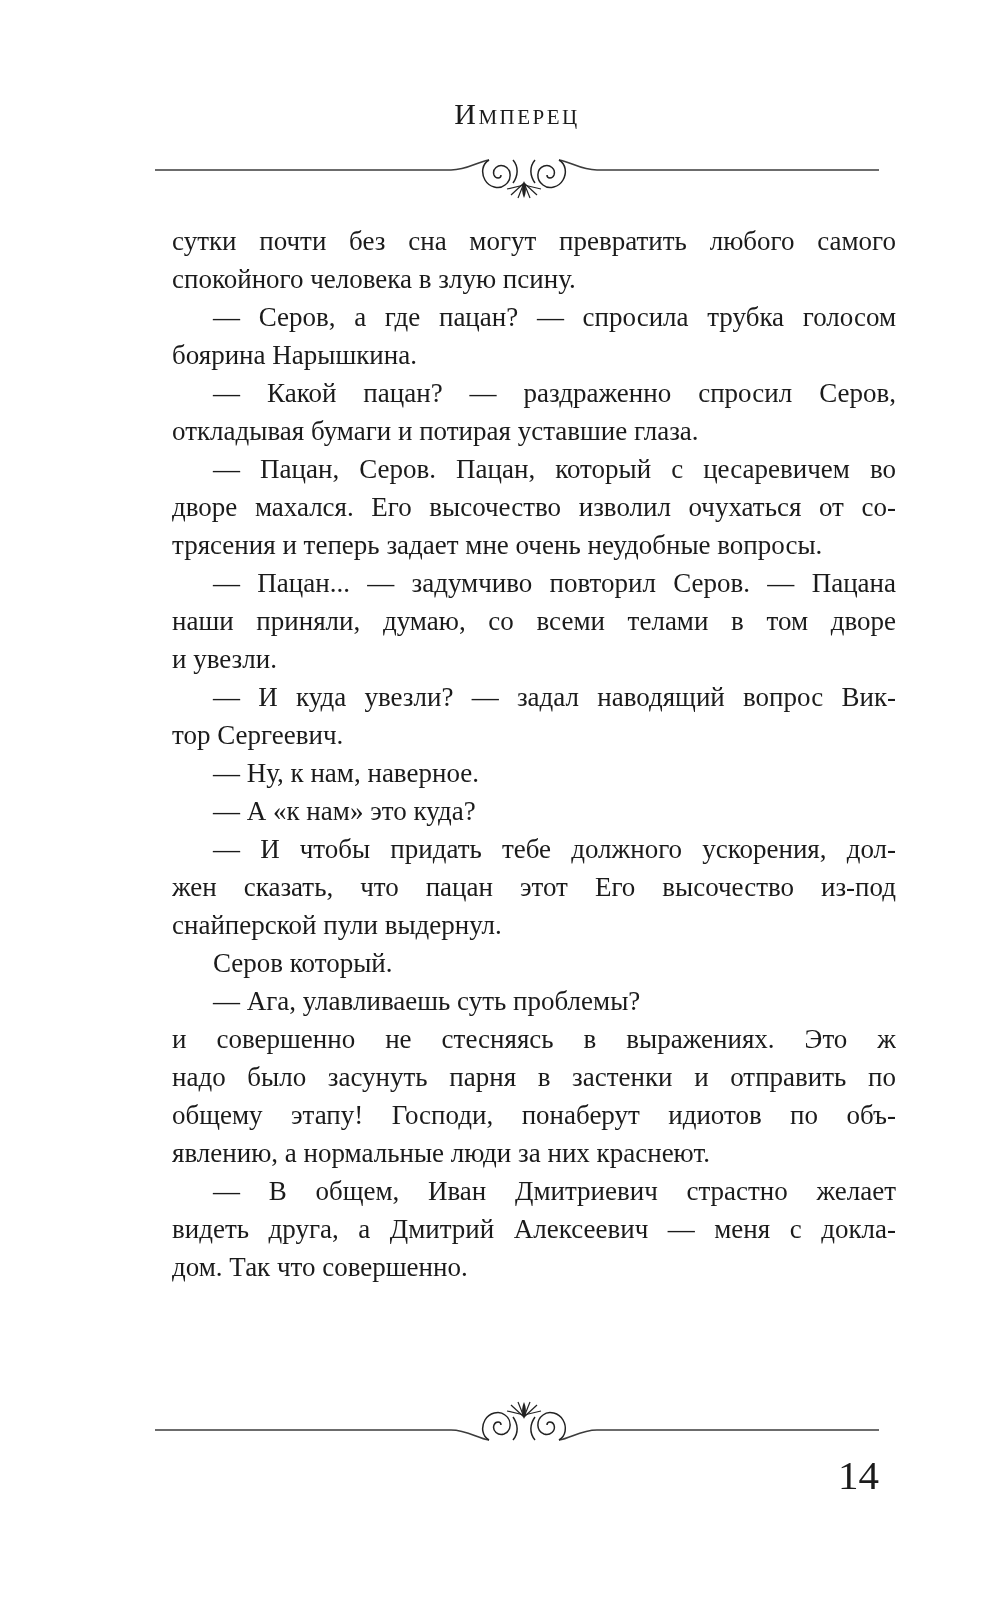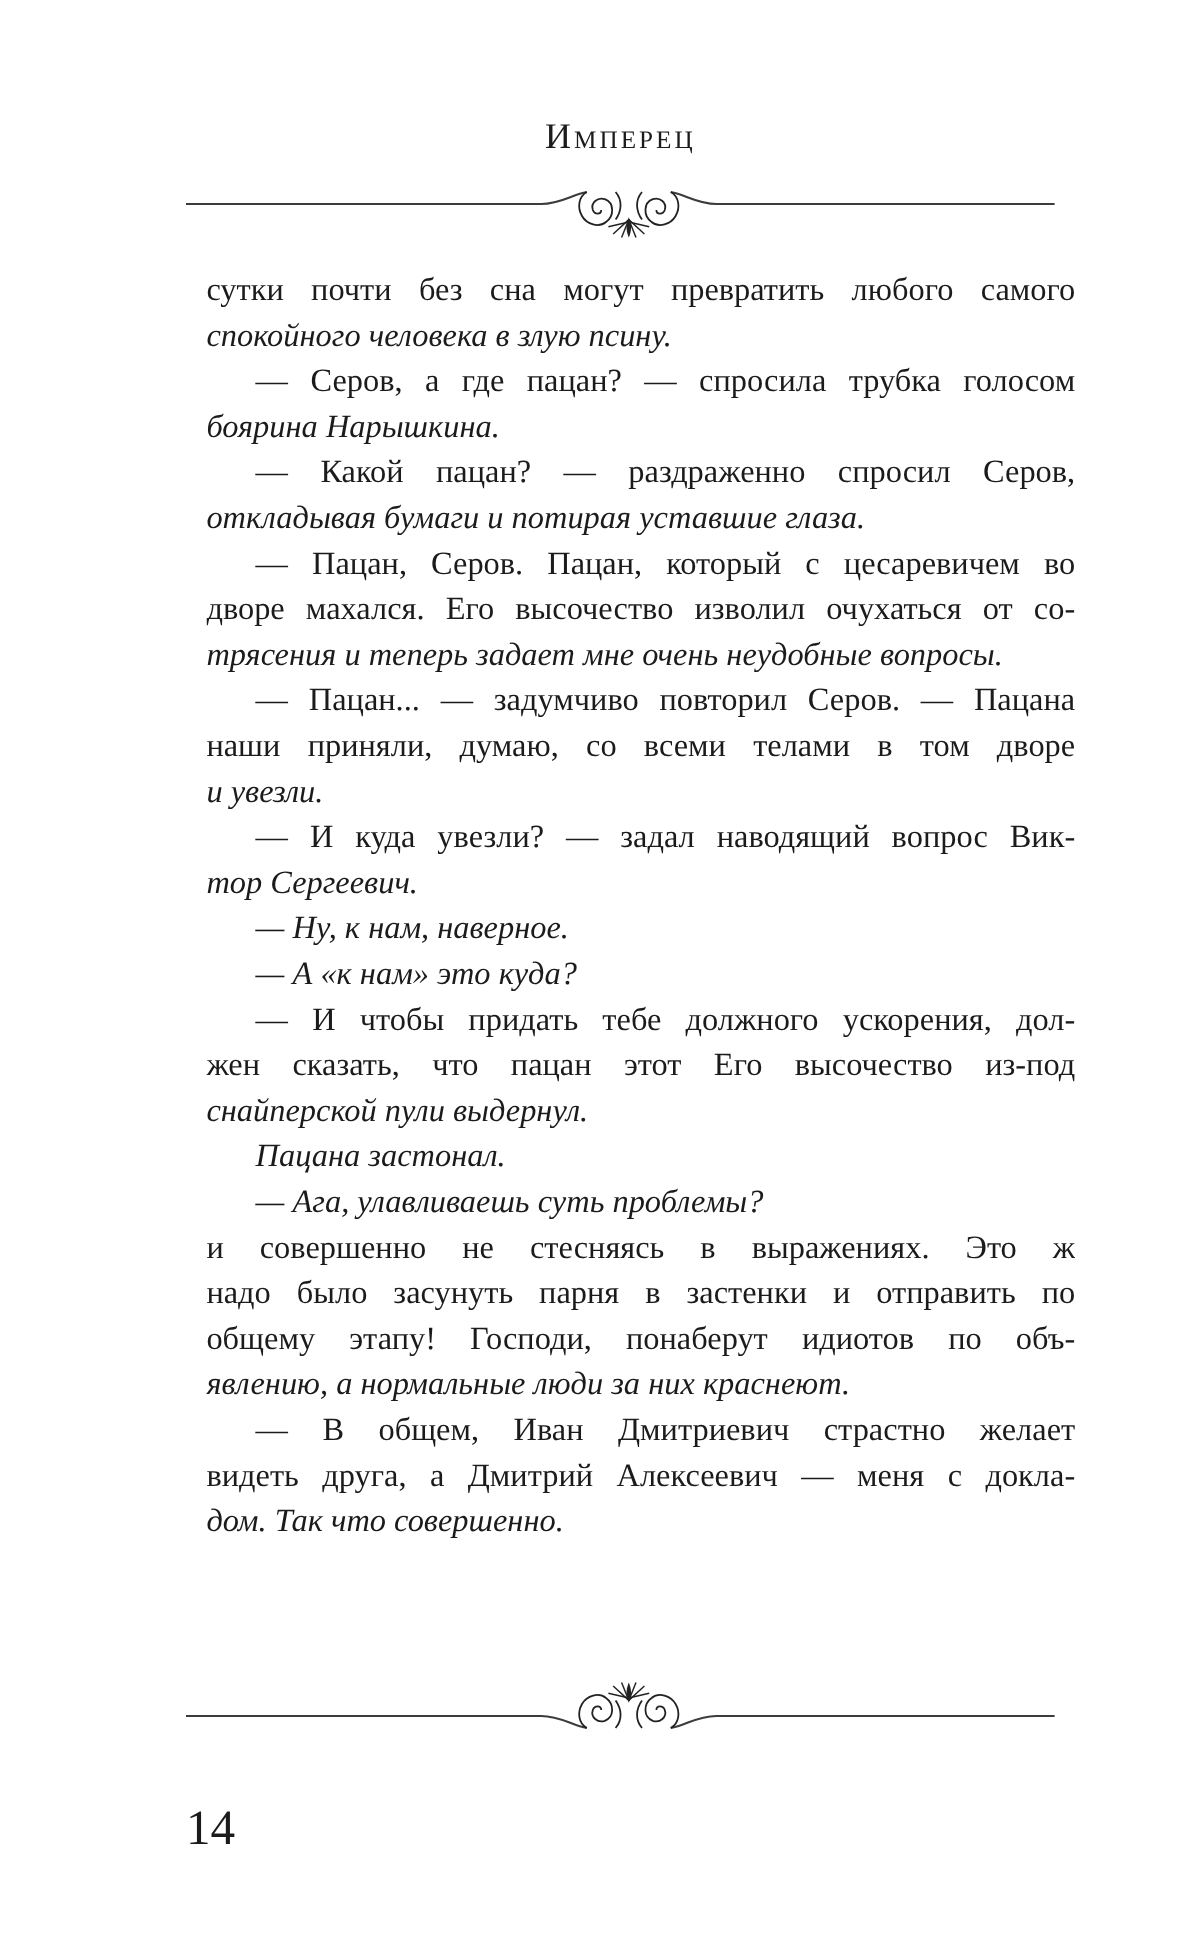--- a/index.html
+++ b/index.html
@@ -43,32 +43,31 @@
     line-height: 38px;
   }
   .tline {
     height: 38px;
     line-height: 38px;
     overflow: hidden;
     text-align: justify;
     text-align-last: justify;
     white-space: normal;
   }
-  .tline.last { text-align-last: left; font-style: italic; }
+  .tline.last { text-align-last: left; }
   .tline.ind  { text-indent: 41px; }
   .page-number {
     position: absolute;
     top: 1452px;
     left: 155px;
     width: 724px;
-    text-align: left;
+    text-align: right;
     font-size: 41px;
     line-height: 46px;
     color: #1b1b1b;
-    margin-top: 48px;
   }
 </style>
 </head>
 <body>
 
 <div class="page">
 
   <div class="running-title">Имперец</div>
 
   <div class="divider top">
@@ -108,21 +107,21 @@
       <div class="tline ind">— Пацан... — задумчиво повторил Серов. — Пацана</div>
       <div class="tline">наши приняли, думаю, со всеми телами в том дворе</div>
       <div class="tline last">и увезли.</div>
       <div class="tline ind">— И куда увезли? — задал наводящий вопрос Вик-</div>
       <div class="tline last">тор Сергеевич.</div>
       <div class="tline ind last">— Ну, к нам, наверное.</div>
       <div class="tline ind last">— А «к нам» это куда?</div>
       <div class="tline ind">— И чтобы придать тебе должного ускорения, дол-</div>
       <div class="tline">жен сказать, что пацан этот Его высочество из-под</div>
       <div class="tline last">снайперской пули выдернул.</div>
-      <div class="tline ind last">Пацана застонал.</div>
+      <div class="tline ind last">Серов который.</div>
       <div class="tline ind last">— Ага, улавливаешь суть проблемы?</div>
       <div class="tline">и совершенно не стесняясь в выражениях. Это ж</div>
       <div class="tline">надо было засунуть парня в застенки и отправить по</div>
       <div class="tline">общему этапу! Господи, понаберут идиотов по объ-</div>
       <div class="tline last">явлению, а нормальные люди за них краснеют.</div>
       <div class="tline ind">— В общем, Иван Дмитриевич страстно желает</div>
       <div class="tline">видеть друга, а Дмитрий Алексеевич — меня с докла-</div>
       <div class="tline last">дом. Так что совершенно.</div>
     </div>
 

